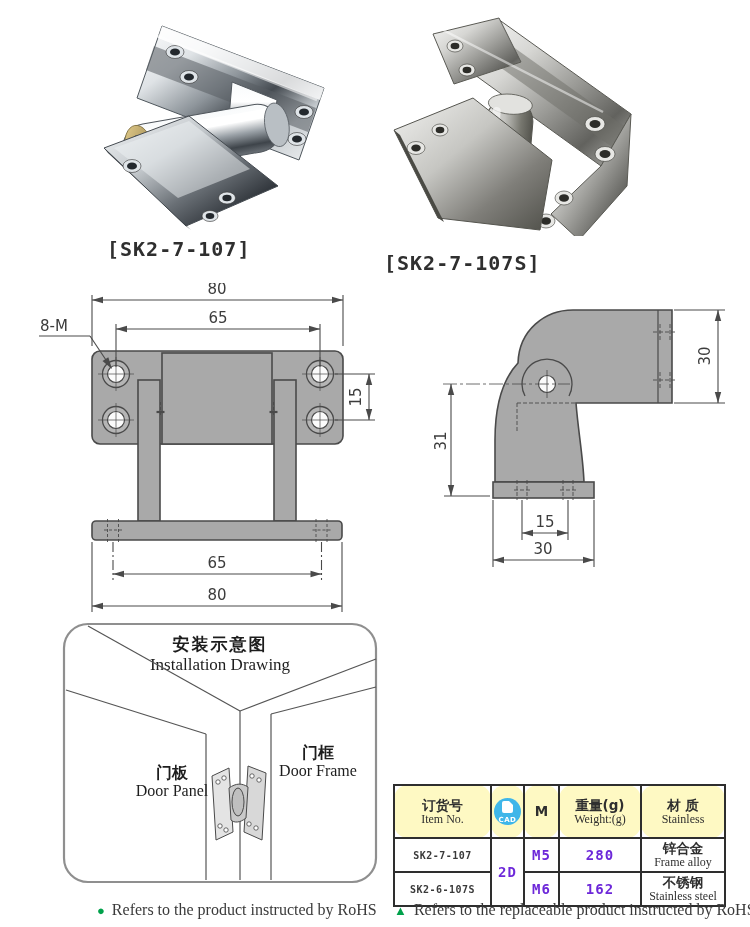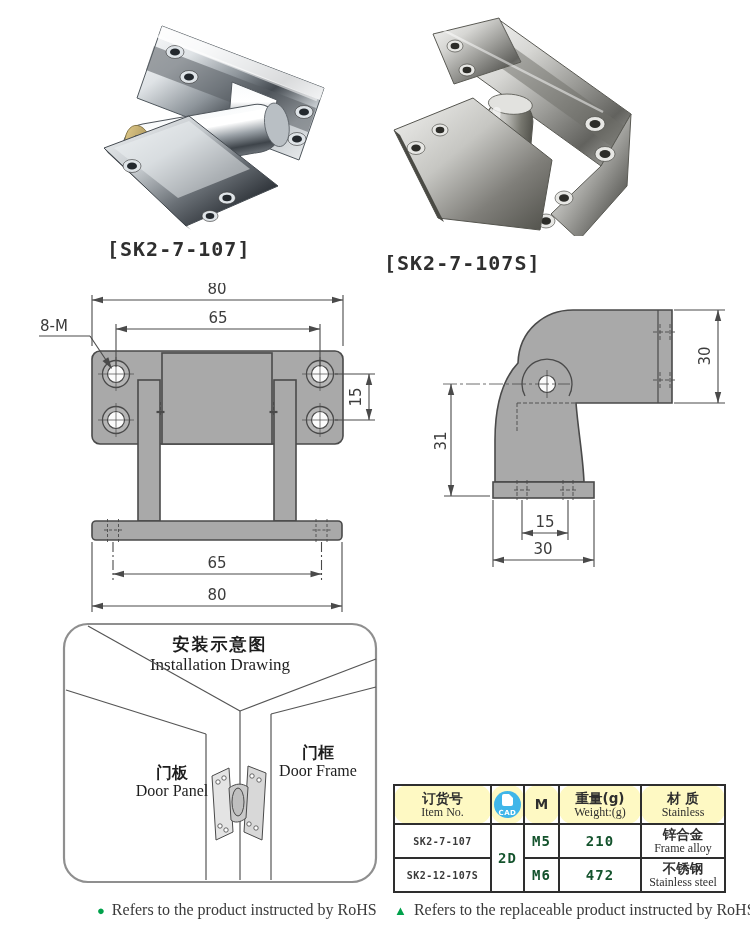--- a/index.html
+++ b/index.html
@@ -8,24 +8,24 @@
   .abs{position:absolute;}
   .photo-label{font-family:"DejaVu Sans Mono",monospace;font-size:20px;font-weight:bold;
                color:#2f2f2f;letter-spacing:1px;white-space:nowrap;}
   
   table.spec{border-collapse:collapse;table-layout:fixed;}
   table.spec th,table.spec td{border:2px solid #2e2e2e;padding:0;text-align:center;vertical-align:middle;overflow:hidden;}
   table.spec th{background:#fef9c3;height:33px;font-weight:normal;border-radius:14px;}
   table.spec td{height:32px;background:#fff;}
   td.item{background:#f0a165;font-family:"DejaVu Sans Mono",monospace;font-weight:bold;
           font-size:10px;color:#3a3a3a;letter-spacing:.5px;}
-  td.mono{font-family:"DejaVu Sans Mono",monospace;font-weight:bold;font-size:14px;color:#14532d;letter-spacing:1px;}
+  td.mono{font-family:"DejaVu Sans Mono",monospace;font-weight:bold;font-size:14px;color:#6d28d9;letter-spacing:1px;}
   .zh{font-size:13.5px;font-weight:bold;line-height:15px;color:#2f2f2f;}
   .en{font-size:12px;font-family:"Liberation Serif",serif;line-height:13px;color:#2f2f2f;}
-  .cadicon{width:27px;height:27px;border-radius:50%;background:#3fb6e9;margin:5px auto;position:relative;}
+  .cadicon{width:27px;height:27px;border-radius:50%;background:#3fb6e9;margin:12px auto;position:relative;}
   .cadicon .page{position:absolute;top:3px;left:8px;width:11px;height:12px;background:#fff;border-radius:2px;}
   .cadicon .fold{position:absolute;top:3px;left:15px;width:0;height:0;
                  border-left:4px solid transparent;border-top:4px solid #3fb6e9;}
   .cadicon .cadtxt{position:absolute;bottom:1px;left:0;width:100%;text-align:center;
                    font-size:7px;font-weight:bold;color:#fff;letter-spacing:.5px;}
   
   .legend-zh{white-space:nowrap;font-size:14.5px;font-weight:bold;color:#3a3a3a;letter-spacing:1px;}
   .legend-en{white-space:nowrap;font-family:"Liberation Serif",serif;font-size:16px;color:#3a3a3a;}
   .sym{color:#00a14b;font-size:13px;margin-right:3px;}
   .gap{display:inline-block;width:26px;}
@@ -373,30 +373,30 @@
       </th>
       <th>
         <div class="zh">材 质</div>
         <div class="en">Stainless</div>
       </th>
     </tr>
     <tr>
       <td class="item">SK2-7-107</td>
       <td class="mono" rowspan="2">2D</td>
       <td class="mono">M5</td>
-      <td class="mono">210</td>
+      <td class="mono">280</td>
       <td>
         <div class="zh">锌合金</div>
         <div class="en">Frame alloy</div>
       </td>
     </tr>
     <tr>
-      <td class="item">SK2-12-107S</td>
+      <td class="item">SK2-6-107S</td>
       <td class="mono">M6</td>
-      <td class="mono">472</td>
+      <td class="mono">162</td>
       <td>
         <div class="zh">不锈钢</div>
         <div class="en">Stainless steel</div>
       </td>
     </tr>
   </tbody>
     </table>
 
   <div class="abs legend-en" style="left:97px;top:901px">
     <span class="sym">●</span>

